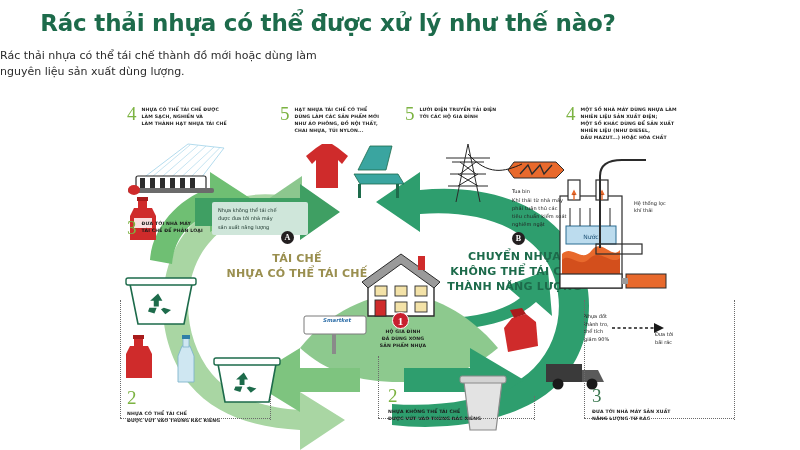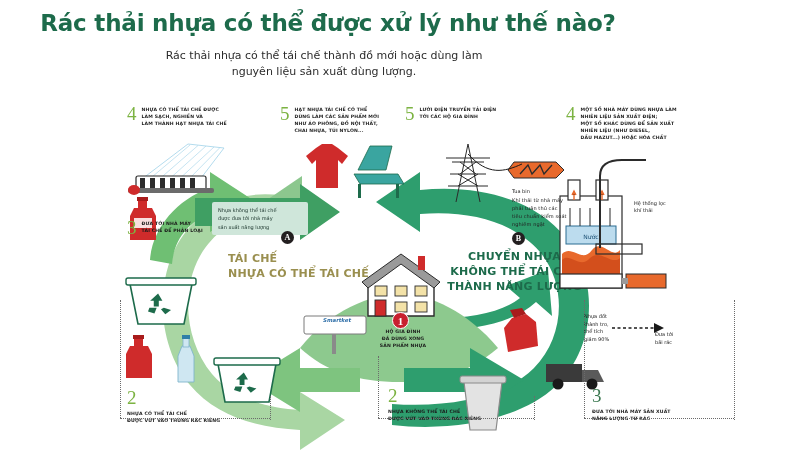--- a/index.html
+++ b/index.html
@@ -15,21 +15,20 @@
 
   
   #title {
     position: absolute; top: 10px; left: 0; width: 656px;
     text-align: center;
     font-size: 23px; font-weight: bold; color: #1d6b4b;
     letter-spacing: -0.2px;
   }
   #subtitle {
     position: absolute; top: 48px; left: 0; width: 648px;
-    text-align: center;
     font-size: 11px; color: #2b2b2b; line-height: 1.45;
   }
 
   
   .stepnum {
     font-size: 19px; color: #7cb342; font-weight: 300;
     font-family: "Liberation Serif", serif;
     line-height: 1;
   }
   .stepnum.dk { color: #3d7a52; }
@@ -39,22 +38,22 @@
     letter-spacing: 0.15px; text-transform: uppercase; font-weight: bold;
   }
 
   .softnote {
     font-size: 5.0px; color: #222; line-height: 1.6;
     letter-spacing: .1px;
   }
 
   
   #label-recycle {
-    position: absolute; left: 228px; top: 252px; width: 150px;
-    text-align: left; color: #9a8f4f; font-weight: bold;
+    position: absolute; left: 222px; top: 252px; width: 150px;
+    text-align: center; color: #9a8f4f; font-weight: bold;
     font-size: 11px; line-height: 1.35; letter-spacing: .2px;
   }
   #label-energy {
     position: absolute; left: 432px; top: 250px; width: 165px;
     text-align: center; color: #1d6b4b; font-weight: bold;
     font-size: 11px; line-height: 1.35; letter-spacing: .2px;
   }
 
   .badge-circ {
     border-radius: 50%; color: #fff; display: flex;

